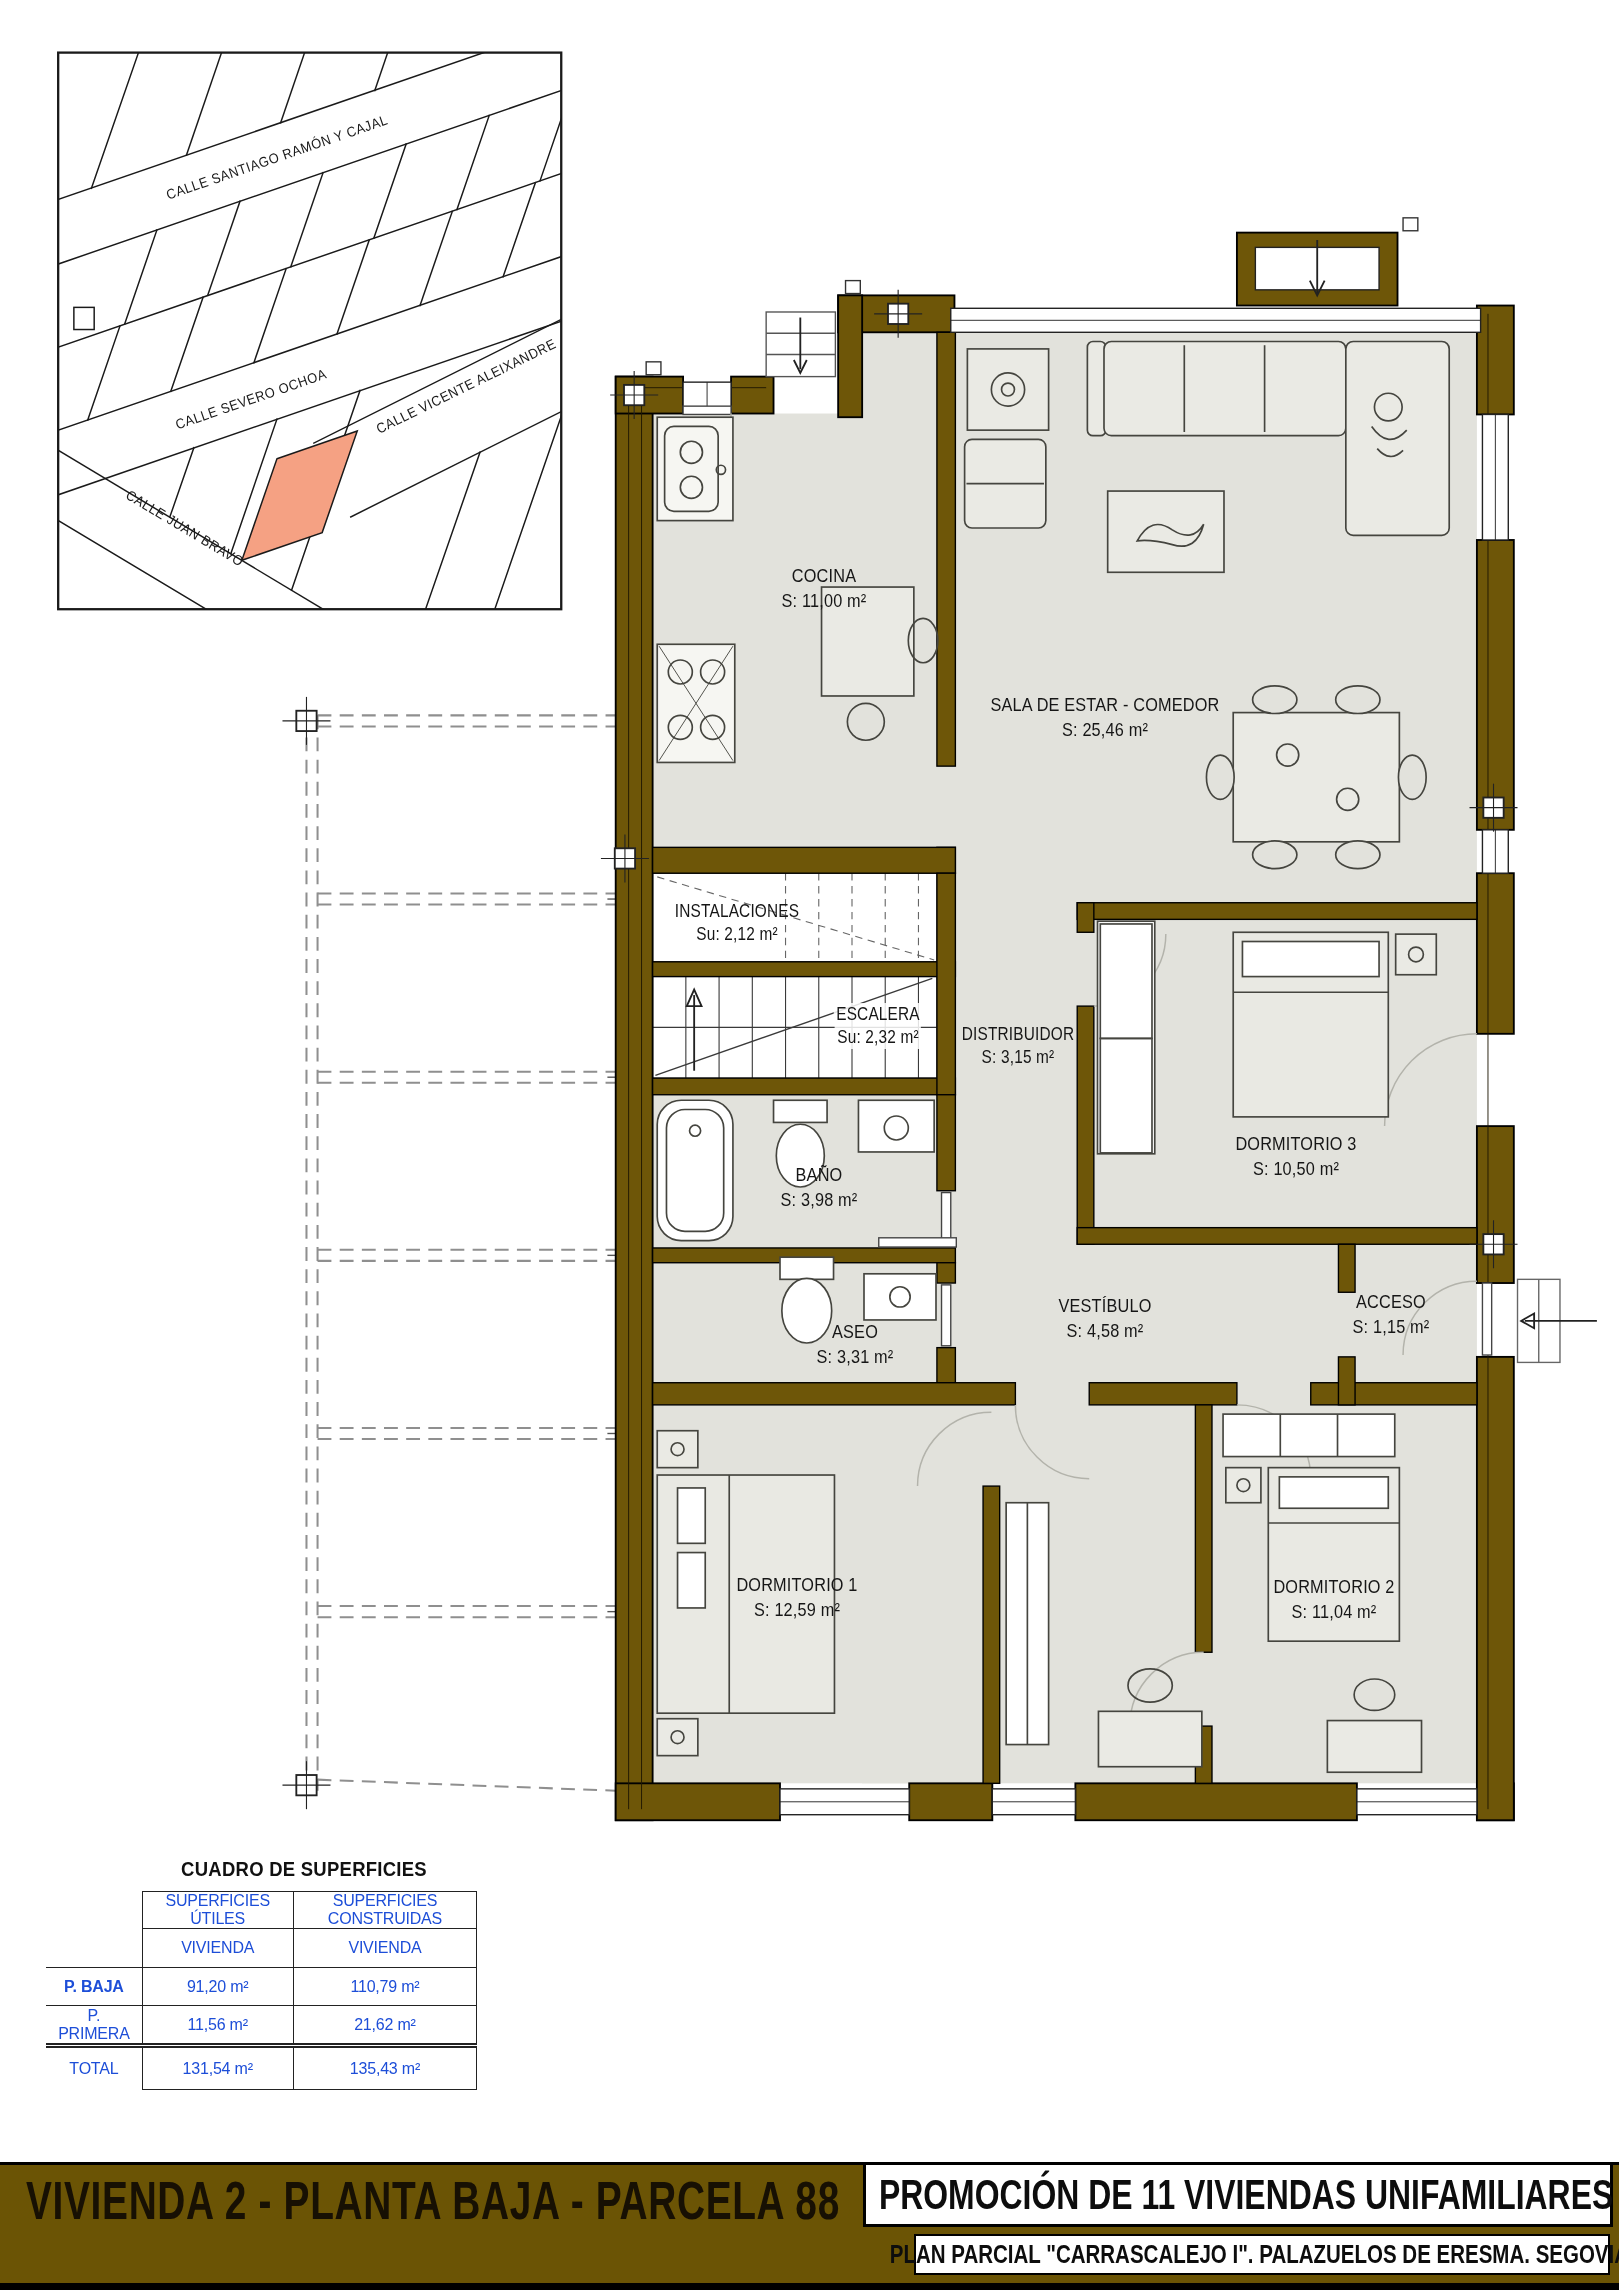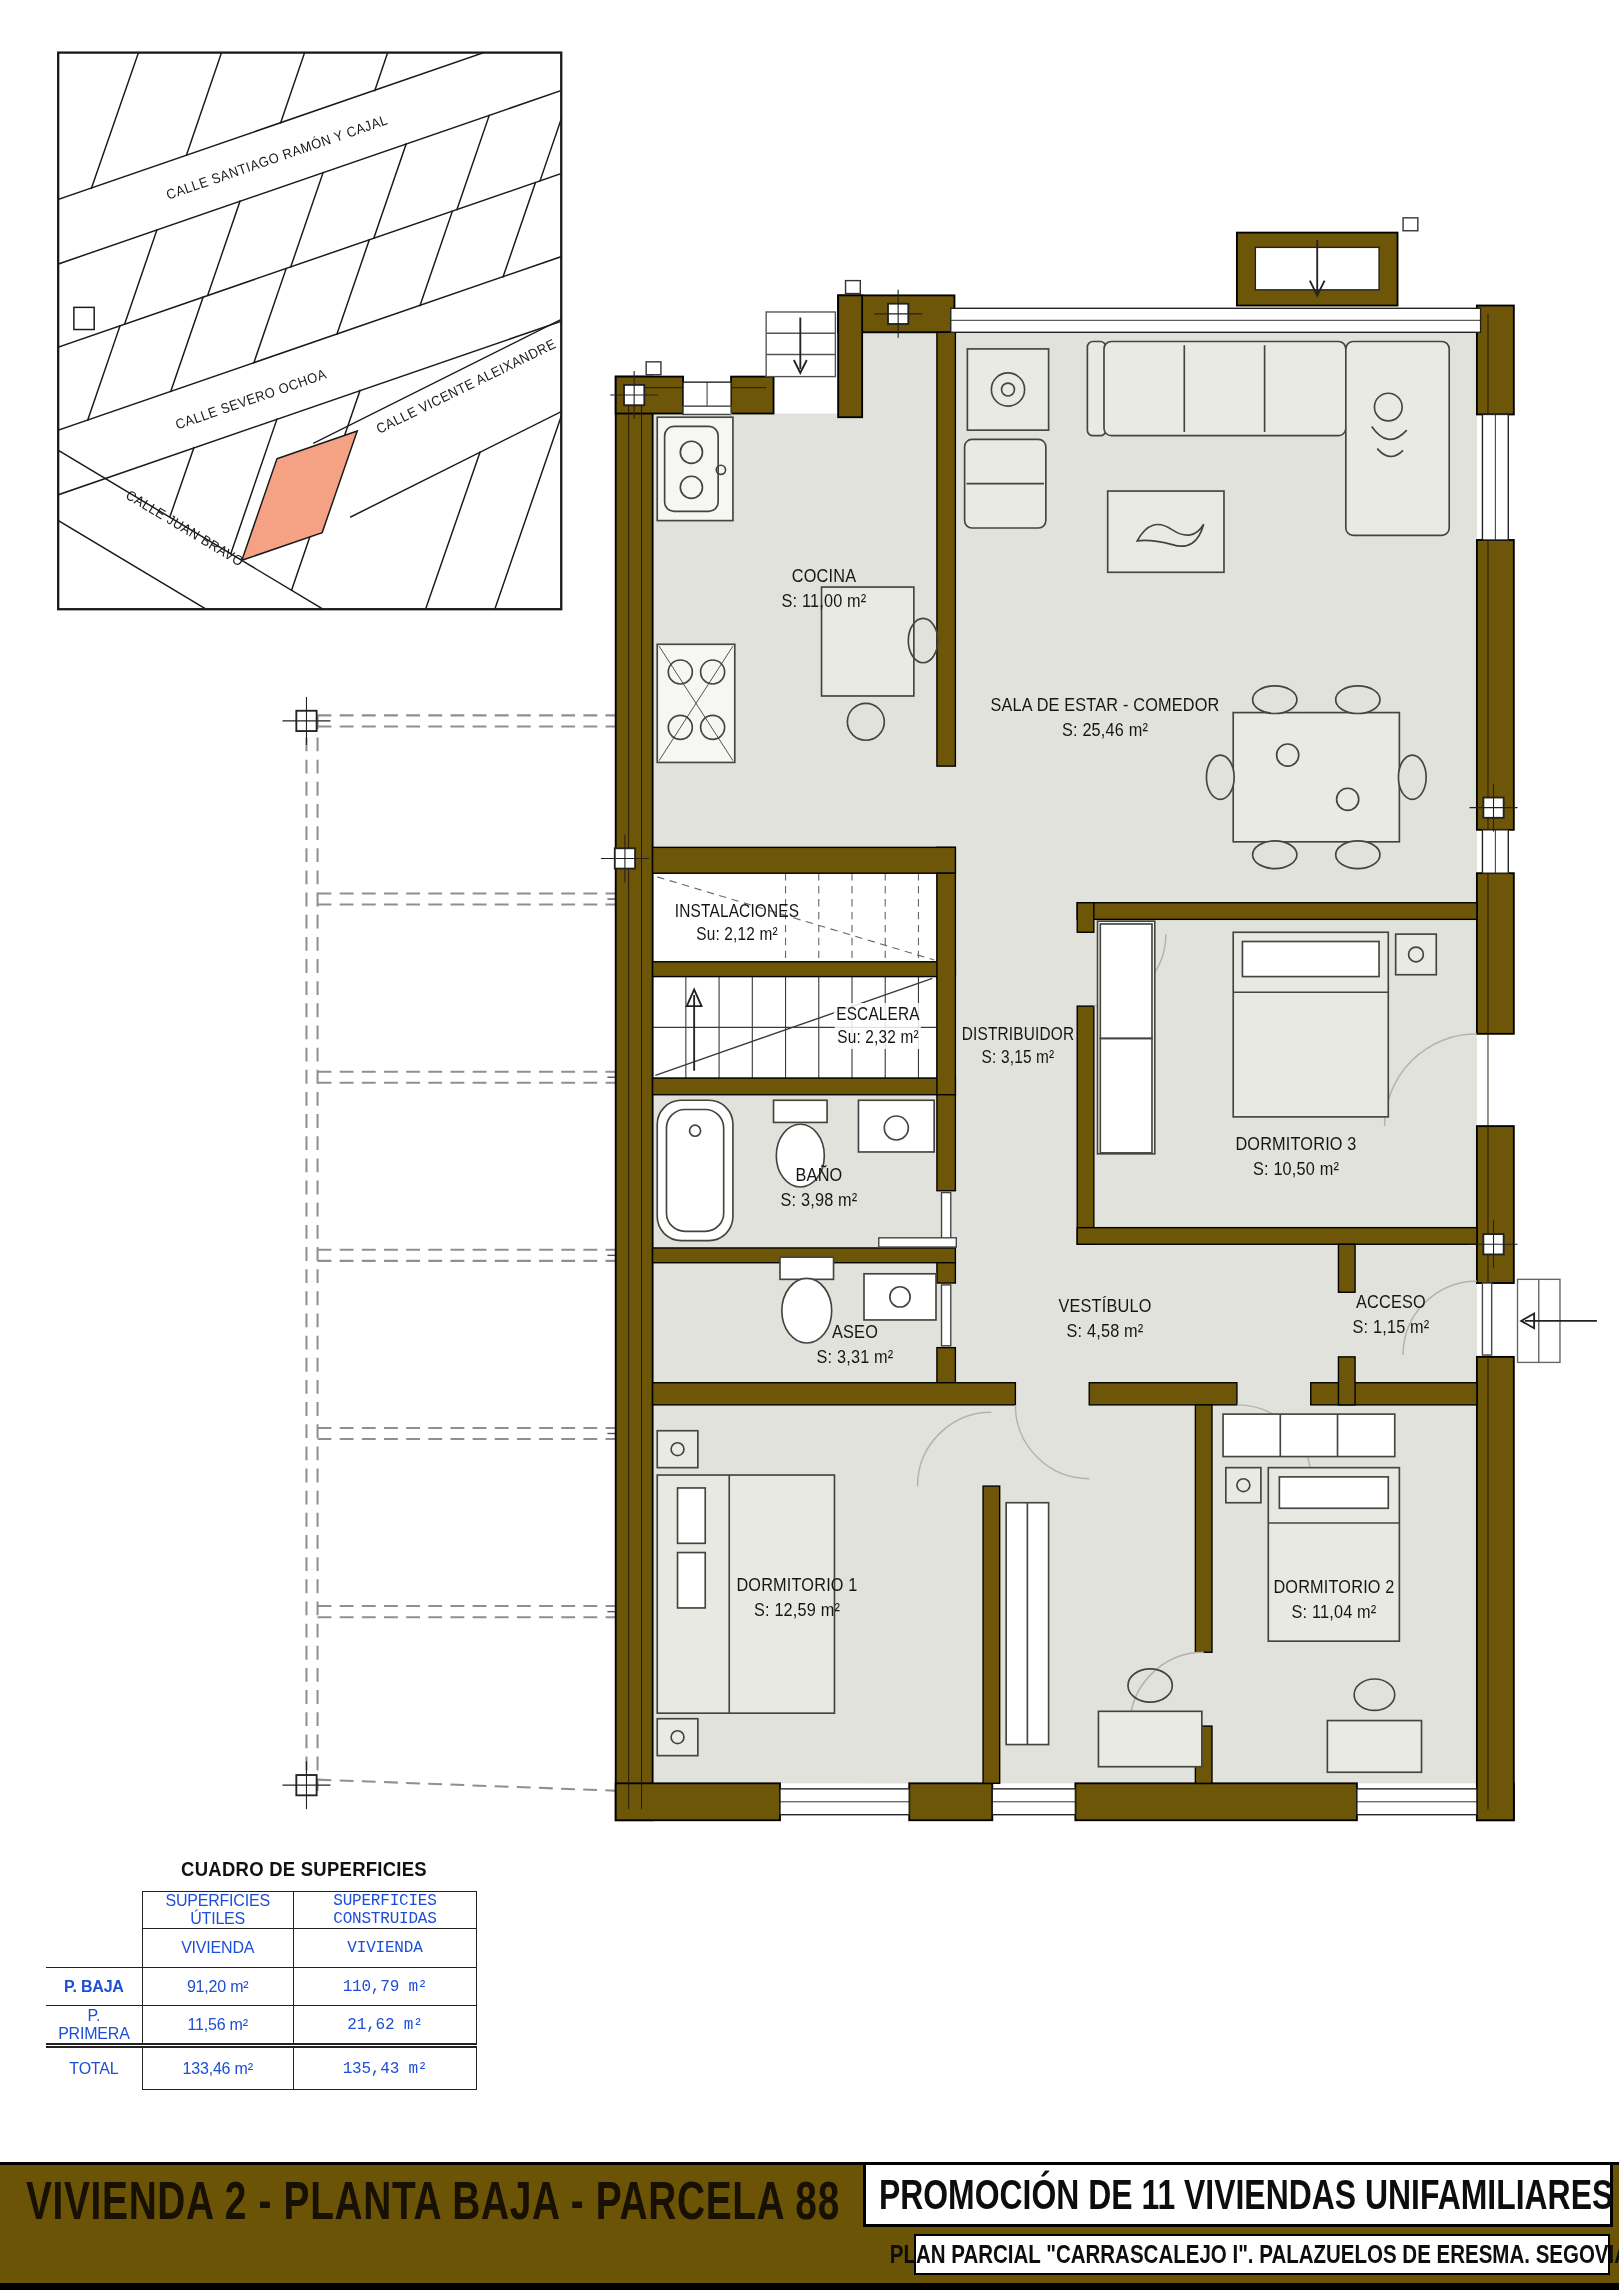--- a/index.html
+++ b/index.html
@@ -15,21 +15,21 @@
   .slabel{position:absolute;font:14px "Liberation Sans",sans-serif;color:#1a1a1a;
           letter-spacing:0.6px;white-space:nowrap;}
   
   .tbl-title{position:absolute;left:138px;top:1857px;width:332px;text-align:center;
              font:bold 21px "Liberation Sans",sans-serif;color:#111;
              transform:scaleX(.88);letter-spacing:0.3px;}
   table.surf{position:absolute;left:46px;top:1891px;border-collapse:collapse;
              font:16px "Liberation Sans",sans-serif;color:#1d4ed8;letter-spacing:-0.2px;}
   table.surf td{text-align:center;padding:0 7.4px;}
   td.c2{width:135px;border-left:1.8px solid #222;border-right:1.8px solid #222;}
-  td.c3{width:168px;border-right:1.8px solid #222;font-family:Liberation Mono, monospace;}
+  td.c3{width:168px;border-right:1.8px solid #222;}
   td.top{border-top:1.8px solid #222;}
   td.bot{border-bottom:1.8px solid #222;}
   td.lblcol{width:81px;text-align:left;border:none;}
   td.lbl-bt{border-top:1.8px solid #222;border-bottom:1.8px solid #222;font-weight:bold;}
   td.dbl{border-top:5.5px double #222;}
   tr.h1 td{height:30px;} tr.h2 td{height:38px;} tr.r td{height:37px;} tr.t td{height:41px;}
   
   .bar{position:absolute;left:0;top:2162px;width:1620px;height:128px;
        border-top:3.7px solid #000;box-sizing:border-box;}
   .botline{position:absolute;left:0;top:2283px;width:1620px;height:7.4px;background:#000;}
@@ -516,21 +516,21 @@
     <td class="c2 bot">91,20 m²</td>
     <td class="c3 bot">110,79 m²</td>
   </tr>
   <tr class="r">
     <td class="lblcol bot">P. PRIMERA</td>
     <td class="c2 bot">11,56 m²</td>
     <td class="c3 bot">21,62 m²</td>
   </tr>
   <tr class="t">
     <td class="lblcol dbl bot">TOTAL</td>
-    <td class="c2 dbl bot">133,46 m²</td>
+    <td class="c2 dbl bot">131,54 m²</td>
     <td class="c3 dbl bot">135,43 m²</td>
   </tr>
 </tbody>
   </table>
 
 <div class="bar" style="background: rgb(107, 84, 5);"></div>
 <div class="ftitle-left">VIVIENDA 2 - PLANTA BAJA - PARCELA 88</div>
 <div class="fbox1">
   <span>PROMOCIÓN DE 11 VIVIENDAS UNIFAMILIARES</span>
 </div>

